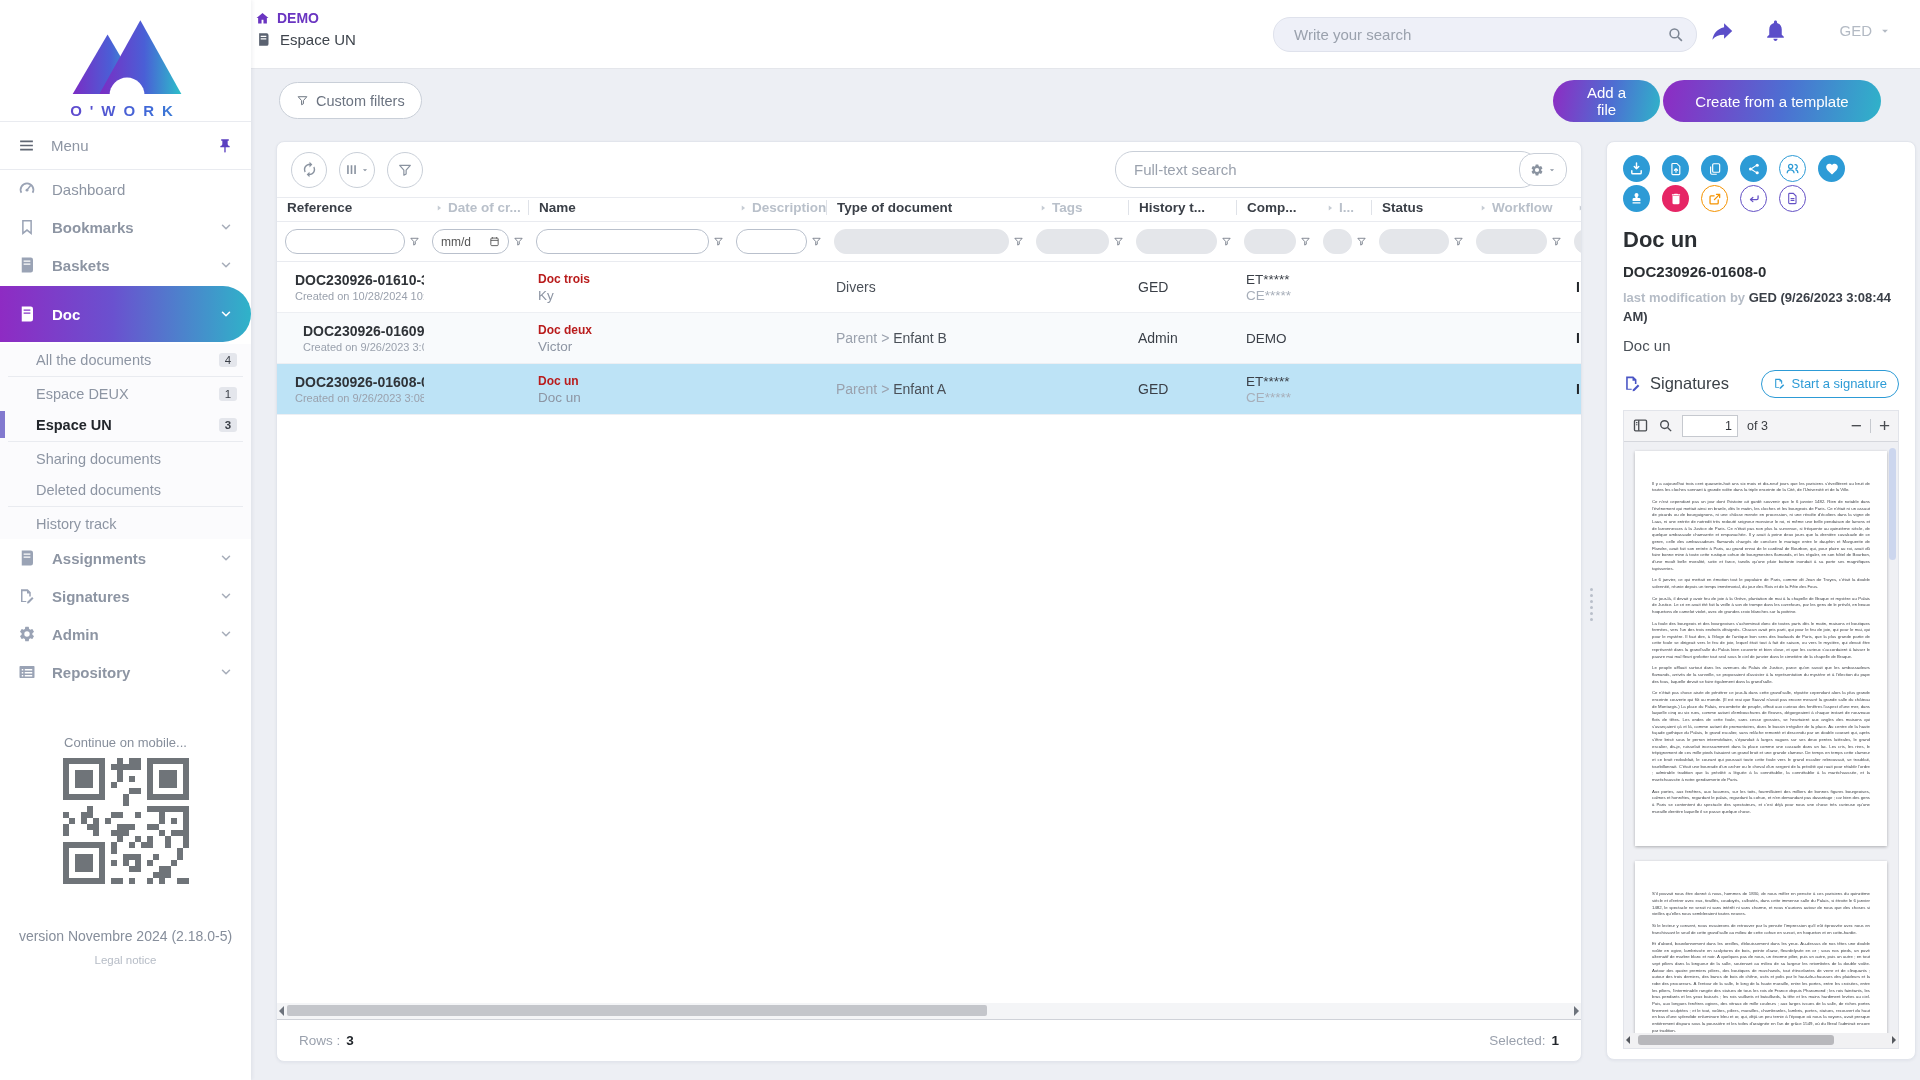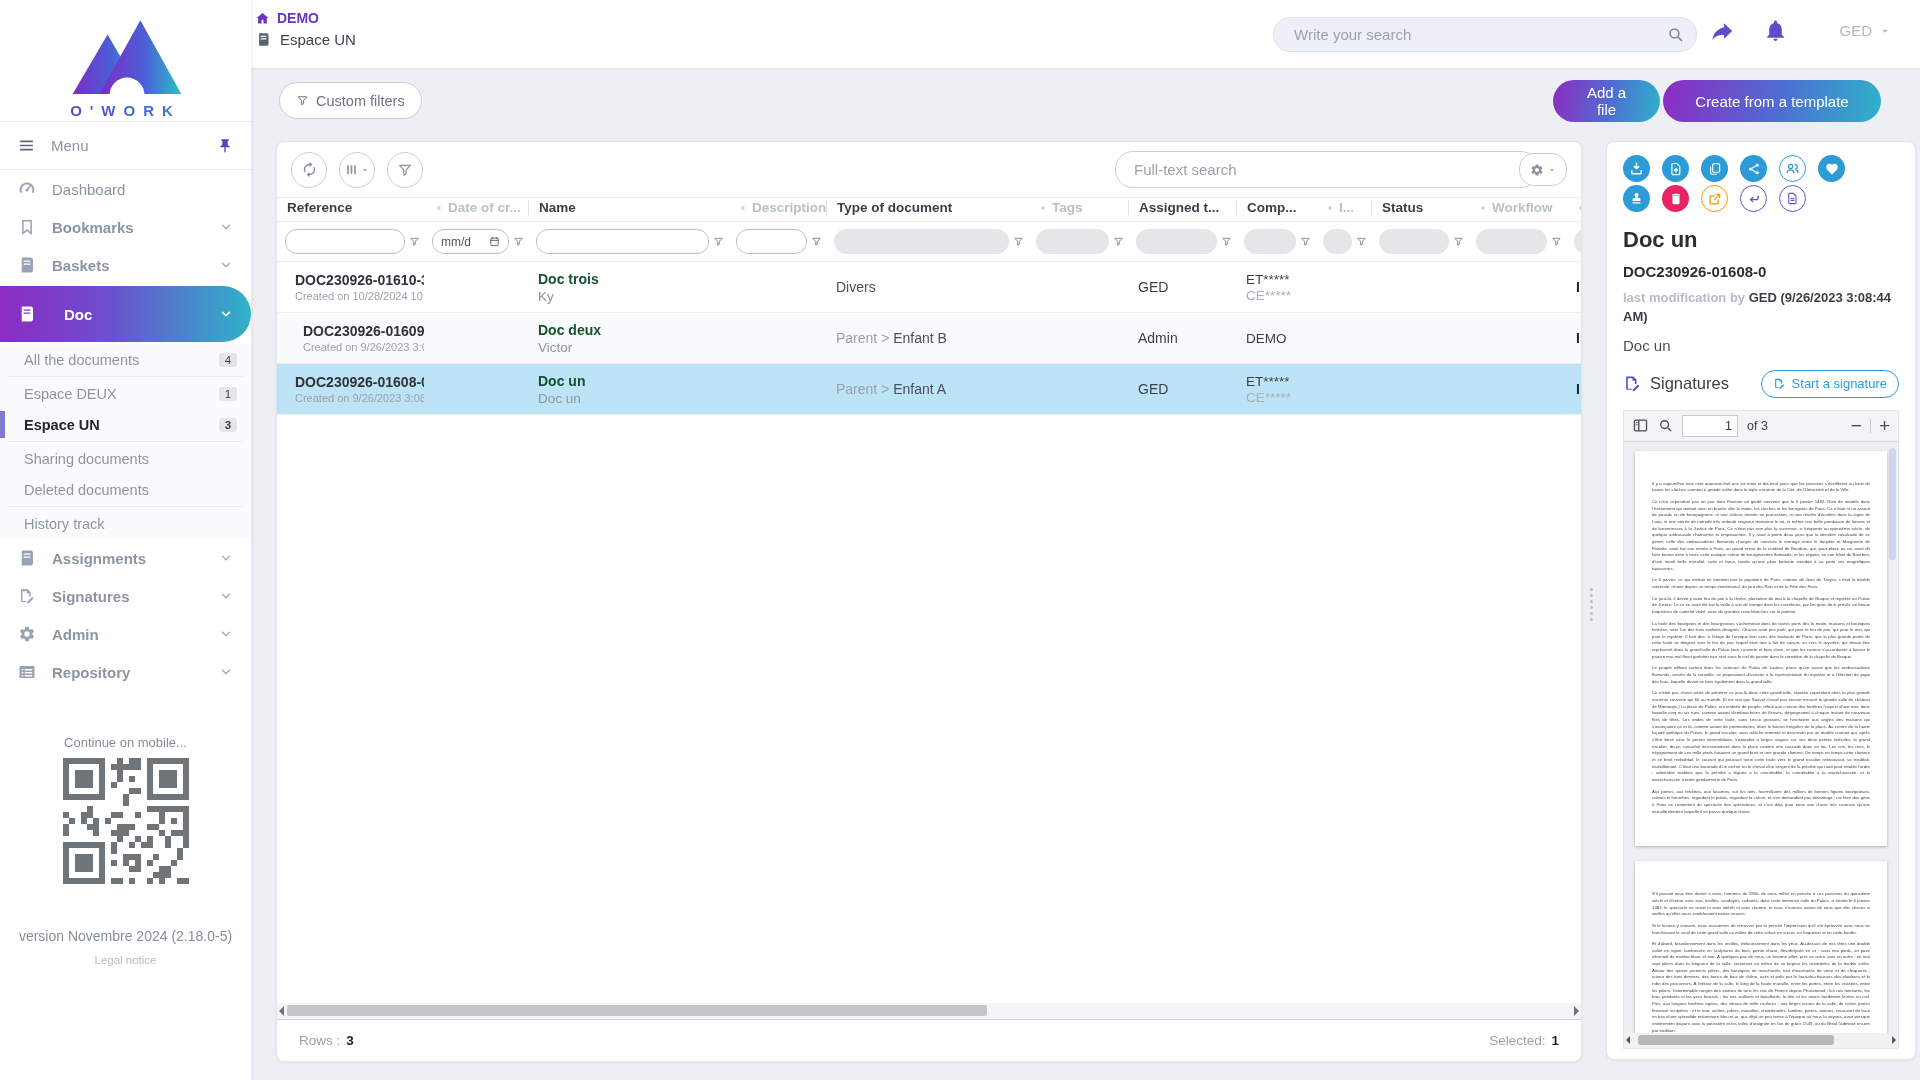--- a/index.html
+++ b/index.html
@@ -17,26 +17,26 @@
   }
   #menu-row{height:47px;border-top:1px solid #e9ebf0;border-bottom:1px solid #e9ebf0;
     display:flex;align-items:center;padding:0 18px;gap:16px;color:#8d95a3;font-size:15px;}
   #menu-row .spacer{flex:1;}
   .side-item{height:38px;display:flex;align-items:center;gap:16px;padding:0 18px;
     color:#8d95a3;font-size:15px;font-weight:600;cursor:pointer;}
   .side-item.light{font-weight:400;padding-left:18px;}
   .side-item .lbl{flex:1;}
   .side-item .sic{color:#9aa3b5;}
   .chev{color:#a7aeba;}
-  #doc-active{height:56px;margin:2px 0;display:flex;align-items:center;gap:28px;padding:0 18px;
+  #doc-active{height:56px;margin:2px 0;display:flex;align-items:center;gap:16px;padding:0 18px;
     background:linear-gradient(90deg,#8e2bc3,#6a51cf 45%,#2fb3c9);color:#fff;font-size:15px;
     font-weight:700;border-radius:0 28px 28px 0;cursor:pointer;}
   #doc-active .lbl{flex:1;}
   #doc-children{background:#fbfbfd;}
-  .doc-child{height:31px;display:flex;align-items:center;padding:0 14px 0 24px;
+  .doc-child{height:31px;display:flex;align-items:center;padding:0 14px 0 36px;
     color:#8d95a3;font-size:14.5px;cursor:pointer;position:relative;}
   .doc-child .dc-label{flex:1;}
   .doc-child.sel{color:#22262b;font-weight:700;}
   .doc-child.sel:before{content:"";position:absolute;left:0;top:2px;bottom:2px;width:5px;background:#8279cf;}
   .dc-count{background:#e4e6ec;color:#3a3f47;font-size:11.5px;border-radius:3px;padding:1px 5px;min-width:8px;text-align:center;}
   .dc-div{height:1px;background:#e9ebf0;margin:1px 8px;}
   #mobile-hint{margin-top:44px;text-align:center;color:#868e9b;font-size:13px;}
   #qr-wrap{display:flex;justify-content:center;margin-top:8px;}
   #version{margin-top:44px;text-align:center;color:#868e9b;font-size:14px;}
   #legal{margin-top:10px;text-align:center;color:#b6bcc6;font-size:11.5px;cursor:pointer;}
@@ -86,21 +86,21 @@
     align-items:center;padding:0 8px;font-size:12px;color:#555;gap:4px;min-width:0;}
   .fpill.gray{background:#e4e6ea;border-color:#e4e6ea;}
   .ffunnel{color:#6b7280;flex:0 0 auto;}
   .t-row{height:50px;border-bottom:1px solid #edeff3;align-items:center;cursor:pointer;}
   .t-row.alt{background:#f8fafc;}
   .t-row.sel{background:#bde3f6;}
   .cell{padding-left:10px;overflow:hidden;white-space:nowrap;font-size:14px;color:#3a3f47;}
   .ref-flex{display:flex;align-items:center;gap:8px;}
   .ref-txt .r1{font-size:14px;font-weight:700;color:#2f3338;}
   .ref-txt .r2{font-size:11px;color:#9aa1ad;margin-top:2px;}
-  .nm .n1{font-weight:700;color:#14532d;font-size:14px;}
+  .nm .n1{font-weight:700;color:#b91c1c;font-size:12px;}
   .nm .n2{color:#8d95a3;font-size:13.5px;margin-top:2px;}
   .typ .mutedp{color:#9aa1ad;}
   .typ .tval{color:#4a5058;margin-top:36px;}
   .comp .c1{color:#3a3f47;font-size:13.5px;}
   .comp .c2{color:#a7aeb9;font-size:13.5px;margin-top:1px;}
   #tbody{flex:1;background:#fff;}
   #hscroll{position:relative;height:16px;background:#f4f5f7;border-bottom:1px solid #cfd2d8;}
   #hthumb{position:absolute;left:10px;top:2px;width:700px;height:11px;background:#c4c6cb;border-radius:2px;cursor:grab;}
   .harrow{position:absolute;top:3px;width:0;height:0;border:5px solid transparent;cursor:pointer;}
   #harrow-l{left:2px;border-right-color:#6d737c;border-left:none;}
@@ -617,21 +617,21 @@
       <div class="hcell divl">
         <span>Type of document</span>
       </div>
       <div class="hcell muted">
         <svg class="ic tri" width="10" height="10">
           <use href="#i-tri"></use>
         </svg>
         <span>Tags</span>
       </div>
       <div class="hcell divl">
-        <span>Assigned t...</span>
+        <span>History t...</span>
       </div>
       <div class="hcell divl">
         <span>Comp...</span>
       </div>
       <div class="hcell muted">
         <svg class="ic tri" width="10" height="10">
           <use href="#i-tri"></use>
         </svg>
         <span>I...</span>
       </div>

